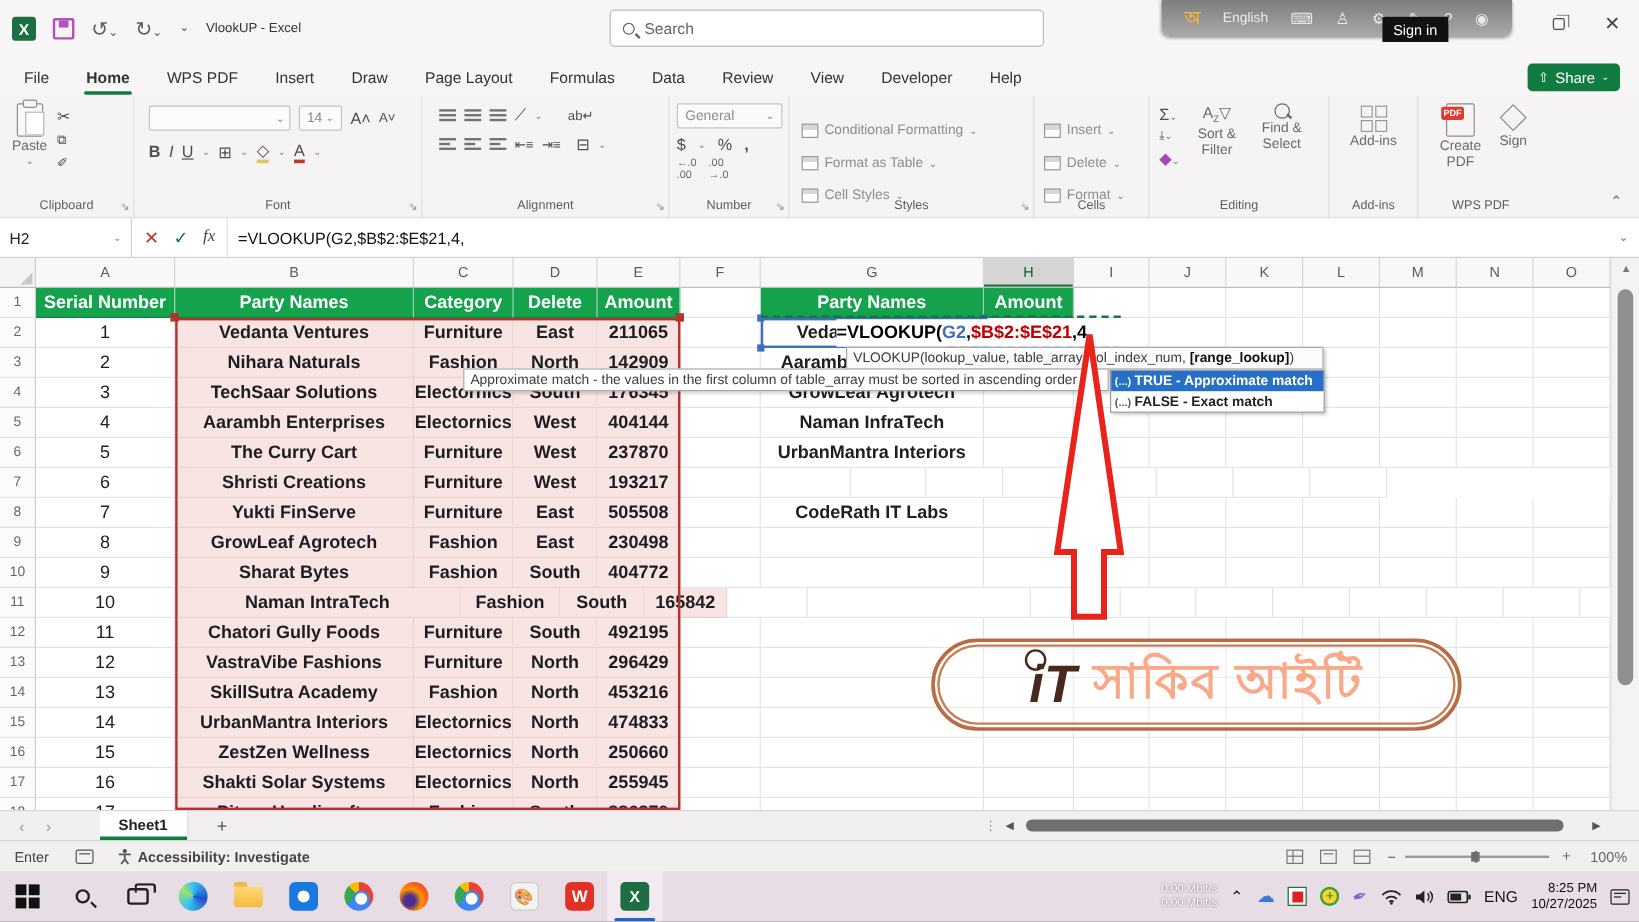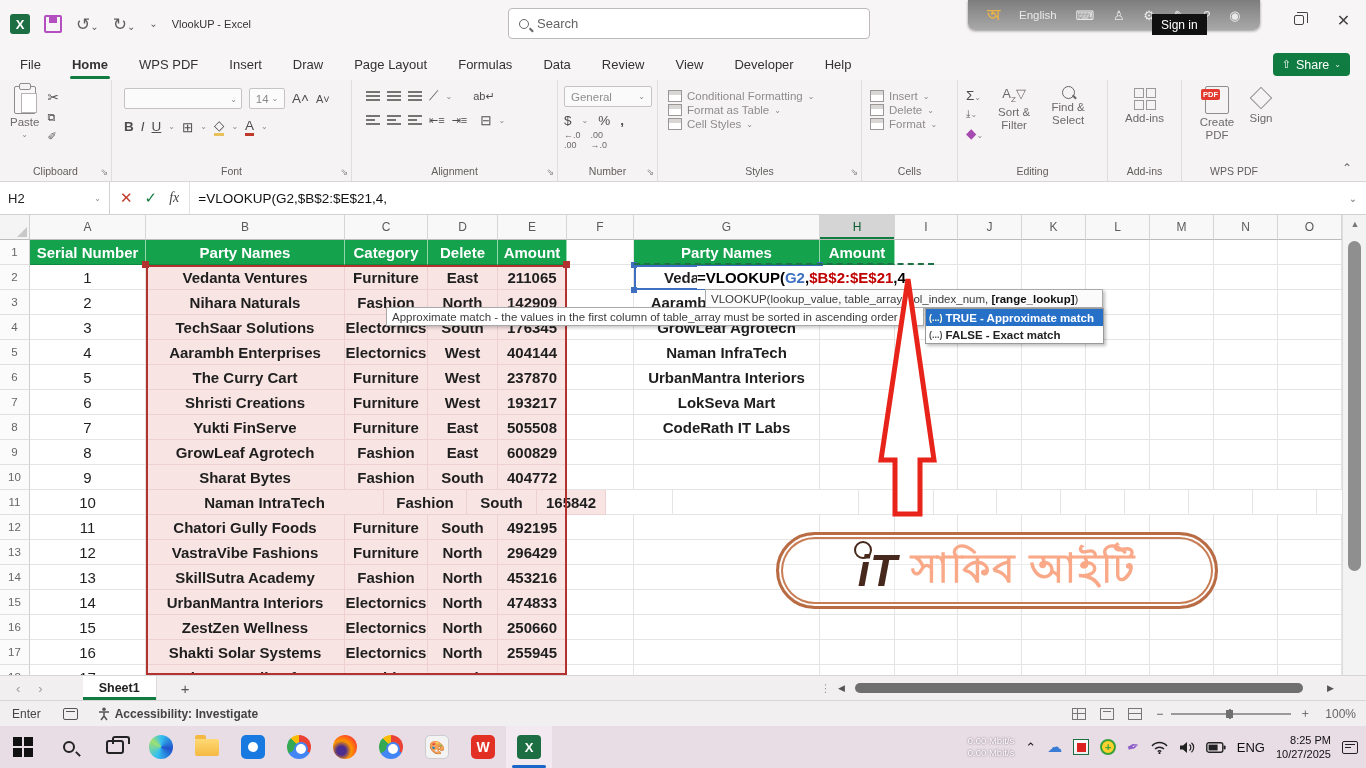--- a/index.html
+++ b/index.html
@@ -48,21 +48,21 @@
   .clip-ico:after{content:"";position:absolute;left:6px;top:6px;width:14px;height:18px;background:#fff;border:1px solid #b5b2b2;}
   .minirow{display:flex;align-items:center;gap:7px;margin:2px 0;}
   .fontbox{width:118px;height:21px;border:1px solid #c6c3c3;background:#fcfbfb;border-radius:2px;position:relative;}
   .sizebox{width:36px;height:21px;border:1px solid #c6c3c3;background:#fcfbfb;border-radius:2px;font-size:11.5px;color:#8a8888;display:flex;align-items:center;justify-content:center;gap:3px;}
   .chev{font-size:8px;color:#8a8888;}
   .glyph{font-size:13.5px;color:#4f4d4d;}
   .bars{display:inline-block;width:14px;}
   .bars i{display:block;height:1.6px;background:#767373;margin:2.2px 0;}
   .bars i.s{width:9px;}
   .numsel{width:88px;height:21px;border:1px solid #c6c3c3;background:#fbfafa;border-radius:2px;color:#8f8d8d;font-size:11.5px;display:flex;align-items:center;justify-content:space-between;padding:0 6px;}
-  .srow{display:flex;align-items:center;gap:5px;font-size:11.5px;color:#8f8c8c;margin:2px 0;}
+  .srow{display:flex;align-items:center;gap:5px;font-size:11.5px;color:#8f8c8c;margin:15px 0;}
   .sico{width:14px;height:12px;border:1px solid #9a9797;background:linear-gradient(#d9d6d6 40%,#fff 40%);}
   .pdfbadge{width:24px;height:28px;border:1.6px solid #8f8c8c;border-radius:2px;position:relative;}
   .pdfbadge:before{content:"PDF";position:absolute;left:-5px;top:2px;background:#e23a2e;color:#fff;font-size:7.5px;font-weight:700;padding:1px 2px;border-radius:2px;}
   .pen-ico{width:24px;height:24px;position:relative;}
   .pen-ico:before{content:"";position:absolute;left:4px;top:4px;width:14px;height:14px;border:1.6px solid #8f8c8c;transform:rotate(45deg);}
   .collapse{position:absolute;right:14px;bottom:6px;color:#6d6a6a;font-size:12px;}
 
   
   .fbar{position:absolute;left:0;top:182px;width:1366px;height:33px;background:#fff;border-bottom:1px solid #d3d0d1;display:flex;align-items:stretch;}
   .namebox{width:110px;border-right:1px solid #d3d0d1;display:flex;align-items:center;padding:0 8px;font-size:13px;color:#222;justify-content:space-between;}
@@ -590,21 +590,20 @@
         <div class="cell blank" style="width: 64px;"></div>
       </div>
       <div class="grow">
         <div class="gut">7</div>
         <div class="cell acell" style="width: 116px;">6</div>
         <div class="cell pink" style="width: 199px;">Shristi Creations</div>
         <div class="cell pink" style="width: 83px;">Furniture</div>
         <div class="cell pink" style="width: 70px;">West</div>
         <div class="cell pink" style="width: 69px;">193217</div>
         <div class="cell blank" style="width: 67px;"></div>
-        <div class="cell gname" style="width: 186px;">LokSeva Mart</div>
         <div class="cell blank" style="width: 75px;"></div>
         <div class="cell blank" style="width: 63px;"></div>
         <div class="cell blank" style="width: 64px;"></div>
         <div class="cell blank" style="width: 64px;"></div>
         <div class="cell blank" style="width: 64px;"></div>
         <div class="cell blank" style="width: 64px;"></div>
         <div class="cell blank" style="width: 64px;"></div>
         <div class="cell blank" style="width: 64px;"></div>
       </div>
       <div class="grow">
@@ -624,21 +623,21 @@
         <div class="cell blank" style="width: 64px;"></div>
         <div class="cell blank" style="width: 64px;"></div>
         <div class="cell blank" style="width: 64px;"></div>
       </div>
       <div class="grow">
         <div class="gut">9</div>
         <div class="cell acell" style="width: 116px;">8</div>
         <div class="cell pink" style="width: 199px;">GrowLeaf Agrotech</div>
         <div class="cell pink" style="width: 83px;">Fashion</div>
         <div class="cell pink" style="width: 70px;">East</div>
-        <div class="cell pink" style="width: 69px;">600829</div>
+        <div class="cell pink" style="width: 69px;">230498</div>
         <div class="cell blank" style="width: 67px;"></div>
         <div class="cell blank" style="width: 186px;"></div>
         <div class="cell blank" style="width: 75px;"></div>
         <div class="cell blank" style="width: 63px;"></div>
         <div class="cell blank" style="width: 64px;"></div>
         <div class="cell blank" style="width: 64px;"></div>
         <div class="cell blank" style="width: 64px;"></div>
         <div class="cell blank" style="width: 64px;"></div>
         <div class="cell blank" style="width: 64px;"></div>
         <div class="cell blank" style="width: 64px;"></div>

